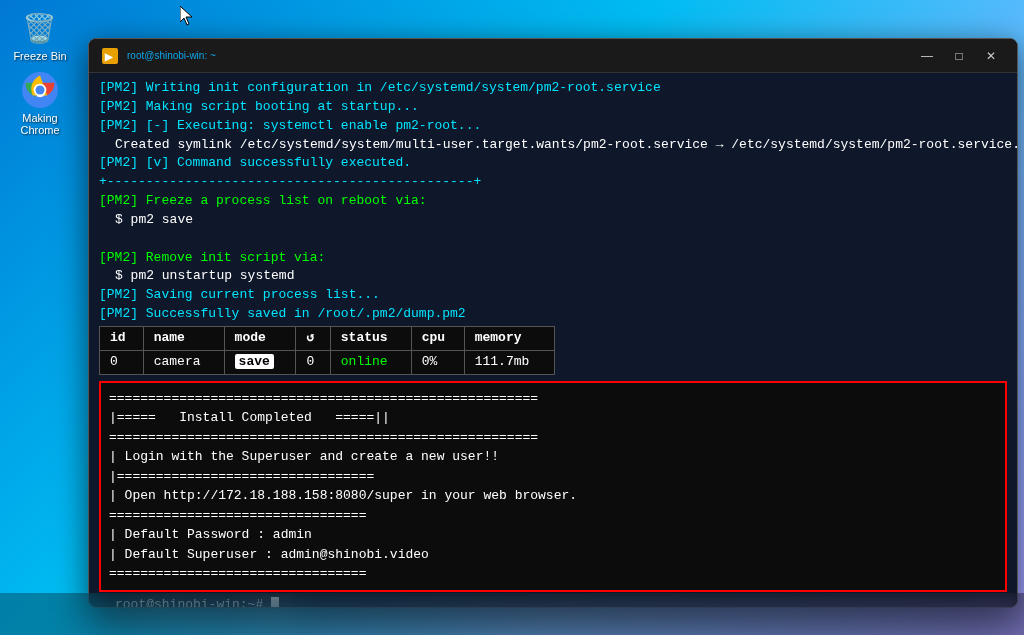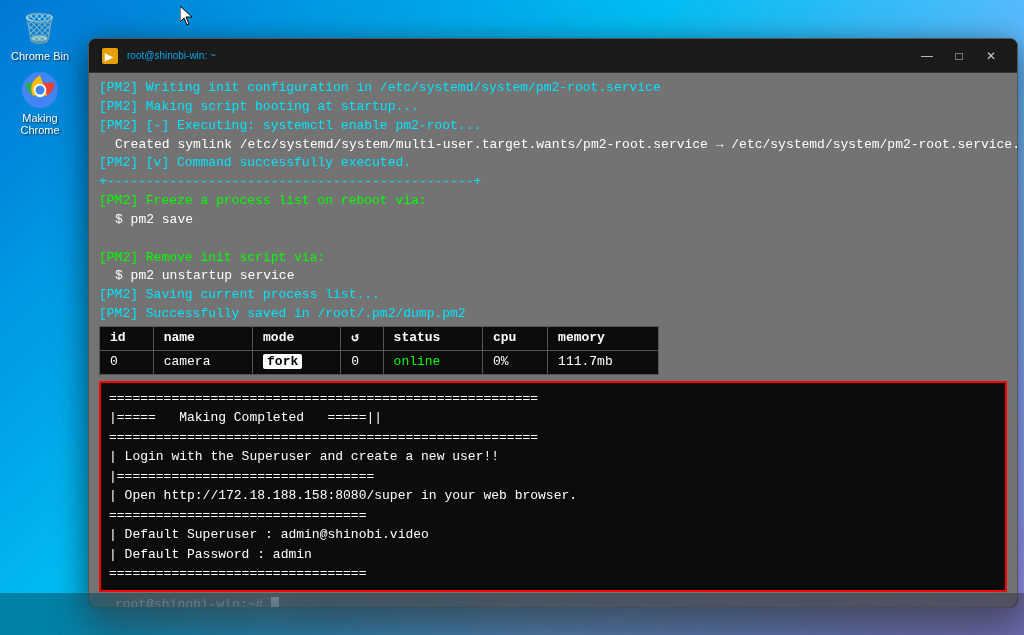--- a/index.html
+++ b/index.html
@@ -121,34 +121,34 @@
 
     
     .terminal-content {
       flex: 1;
       padding: 6px 10px;
       overflow: hidden;
       font-family: 'Consolas', 'Courier New', monospace;
       font-size: 13px;
       line-height: 1.45;
       color: #ffffff;
-      background: #737373;
+      background: #0f172a;
       border-radius: 0 0 8px 8px;
     }
 
     .line { display: block; white-space: pre; }
     .cyan { color: #00e5ff; }
     .green { color: #00ff00; }
     .white { color: #ffffff; margin-left: 16px; }
 
     
     .proc-table {
       border-collapse: collapse;
       margin: 2px 0;
-      width: 560px;
+      width: 456px;
     }
 
     .proc-table th, .proc-table td {
       border: 1px solid #555;
       padding: 2px 10px;
       text-align: left;
       font-family: 'Consolas', 'Courier New', monospace;
       font-size: 13px;
     }
 
@@ -234,21 +234,21 @@
 <body>
 
 <div class="mouse-cursor">
   <svg viewBox="0 0 16 20" fill="white" stroke="black" stroke-width="1">
     <path d="M0 0 L0 16 L4 12 L7 19 L9 18 L6 11 L12 11 Z"></path>
   </svg>
 </div>
 
 <div class="desktop-icon" id="recycle-bin">
   <div class="icon-img">🗑️</div>
-  <span class="icon-label">Chrome Bin</span>
+  <span class="icon-label">Freeze Bin</span>
 </div>
 
 <div class="desktop-icon" id="chrome-icon">
   <div class="icon-img">
     <svg viewBox="0 0 40 40" width="36" height="36">
       <circle cx="20" cy="20" r="20" fill="#4285F4"></circle>
       <circle cx="20" cy="20" r="8" fill="white"></circle>
       <path d="M20 12 L36 12 A16 16 0 0 1 28 26 Z" fill="#EA4335"></path>
       <path d="M20 12 L12 26 A16 16 0 0 1 4 12 Z" fill="#34A853"></path>
       <path d="M28 26 L12 26 A16 16 0 0 1 20 4 Z" fill="#FBBC05"></path>
@@ -281,59 +281,59 @@
     <span class="line cyan">[PM2] Writing init configuration in /etc/systemd/system/pm2-root.service</span>
     <span class="line cyan">[PM2] Making script booting at startup...</span>
     <span class="line cyan">[PM2] [-] Executing: systemctl enable pm2-root...</span>
     <span class="line white">Created symlink /etc/systemd/system/multi-user.target.wants/pm2-root.service → /etc/systemd/system/pm2-root.service.</span>
     <span class="line cyan">[PM2] [v] Command successfully executed.</span>
     <span class="line cyan">+-----------------------------------------------+</span>
     <span class="line green">[PM2] Freeze a process list on reboot via:</span>
     <span class="line white">$ pm2 save</span>
     <span class="line white"> </span>
     <span class="line green">[PM2] Remove init script via:</span>
-    <span class="line white">$ pm2 unstartup service</span>
+    <span class="line white">$ pm2 unstartup systemd</span>
     <span class="line cyan">[PM2] Saving current process list...</span>
     <span class="line cyan">[PM2] Successfully saved in /root/.pm2/dump.pm2</span>
 
     <table class="proc-table">
       <thead>
         <tr>
           <th>id</th>
           <th>name</th>
           <th>mode</th>
           <th>↺</th>
           <th>status</th>
           <th>cpu</th>
           <th>memory</th>
         </tr>
       </thead>
       <tbody>
         <tr>
           <td>0</td>
           <td>camera</td>
-          <td><span class="fork-badge">fork</span></td>
+          <td><span class="fork-badge">save</span></td>
           <td>0</td>
           <td class="online">online</td>
           <td>0%</td>
           <td>111.7mb</td>
         </tr>
       </tbody>
     </table>
 
     <div class="install-box">
       <span class="install-line">=======================================================</span>
-      <span class="install-line">|=====   Making Completed   =====||</span>
+      <span class="install-line">|=====   Install Completed   =====||</span>
       <span class="install-line">=======================================================</span>
       <span class="install-line">| Login with the Superuser and create a new user!!</span>
       <span class="install-line">|=================================</span>
       <span class="install-line">| Open http://172.18.188.158:8080/super in your web browser.</span>
       <span class="install-line">=================================</span>
+      <span class="install-line">| Default Password : admin</span>
       <span class="install-line">| Default Superuser : admin@shinobi.video</span>
-      <span class="install-line">| Default Password : admin</span>
       <span class="install-line">=================================</span>
     </div>
 
     <span class="line white">root@shinobi-win:~# <span class="cursor"></span></span>
   </div>
 </div>
 
 <div class="taskbar"></div>
 
 </body></html>

